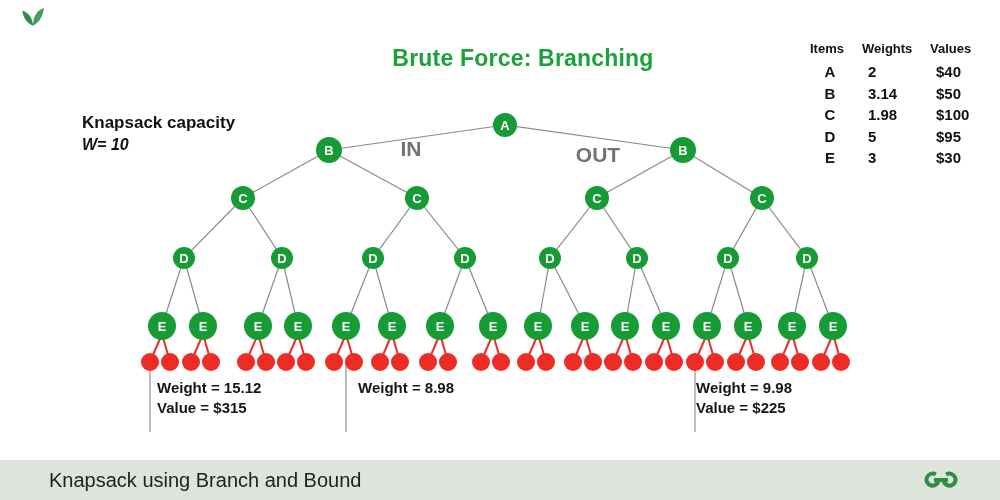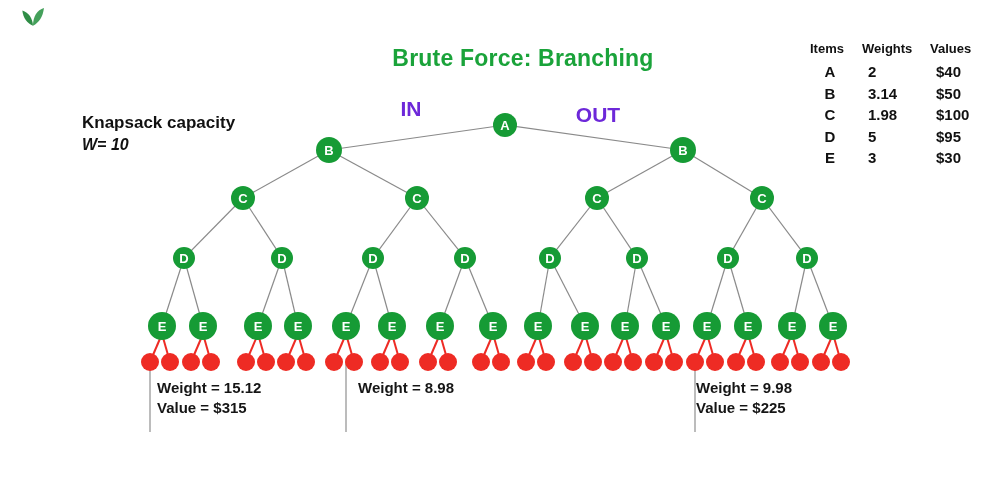--- a/index.html
+++ b/index.html
@@ -8,21 +8,21 @@
     font-family:"Liberation Sans",sans-serif;overflow:hidden;color:#111;
   }
   #tree-svg{position:absolute;left:0;top:0;width:1000px;height:500px;}
   .sprout{position:absolute;left:20px;top:4px;width:26px;height:25px;}
   .title{
     position:absolute;left:0;top:45px;width:1000px;text-align:center;
     font-size:23px;font-weight:bold;letter-spacing:.2px;padding-left:23px;
   }
   .capacity{position:absolute;left:82px;top:113px;font-size:17px;font-weight:bold;line-height:20px;}
   .capacity .w{font-style:italic;font-size:16px;margin-top:2px;}
-  .branch-label{position:absolute;font-size:21px;font-weight:bold;color:#6d28d9;}
+  .branch-label{position:absolute;font-size:21px;font-weight:bold;color:#737373;margin-top:40px;}
   .label-in{left:370px;top:97px;width:82px;text-align:center;}
   .label-out{left:557px;top:103px;width:82px;text-align:center;}
   .items-table{position:absolute;left:806px;top:40px;}
   .trow{display:grid;grid-template-columns:48px 60px 60px;line-height:21.6px;gap:8px;}
   .trow.hdr{font-size:13px;font-weight:bold;line-height:18px;margin-bottom:3px;}
   .trow span{display:block;}
   .c1{text-align:center;font-size:15px;font-weight:bold;}
   .c2,.c3{text-align:left;padding-left:6px;font-size:15px;font-weight:bold;}
   .trow.hdr .c1{font-size:13px;text-align:left;padding-left:4px;}
   .trow.hdr .c2,.trow.hdr .c3{font-size:13px;padding-left:0;}
@@ -258,14 +258,26 @@
       </div>
       <div class="anno" style="left: 358px;">
         <div>Weight = 8.98</div>
       </div>
       <div class="anno" style="left: 696px;">
         <div>Weight = 9.98</div>
         <div>Value = $225</div>
       </div>
     </div>
 
+  <div class="footer" id="footer-bar" style="background: rgb(220, 228, 220);">
+    <span class="footer-text" style="color: rgb(34, 34, 34);">Knapsack using Branch and Bound</span>
+    <span class="footer-logo">
+      <svg viewBox="0 0 34 24" width="34" height="24">
+        <g fill="none" stroke="#2F8D46" stroke-width="4">
+          <path d="M 11.8,6.6 A 6,6 0 1 0 14.5,12"></path>
+          <path d="M 22.2,6.6 A 6,6 0 1 1 19.5,12"></path>
+          <line x1="10" y1="12" x2="24" y2="12"></line>
+        </g>
+      </svg>
+    </span>
+  </div>
 
 </div>
 
 </body></html>

